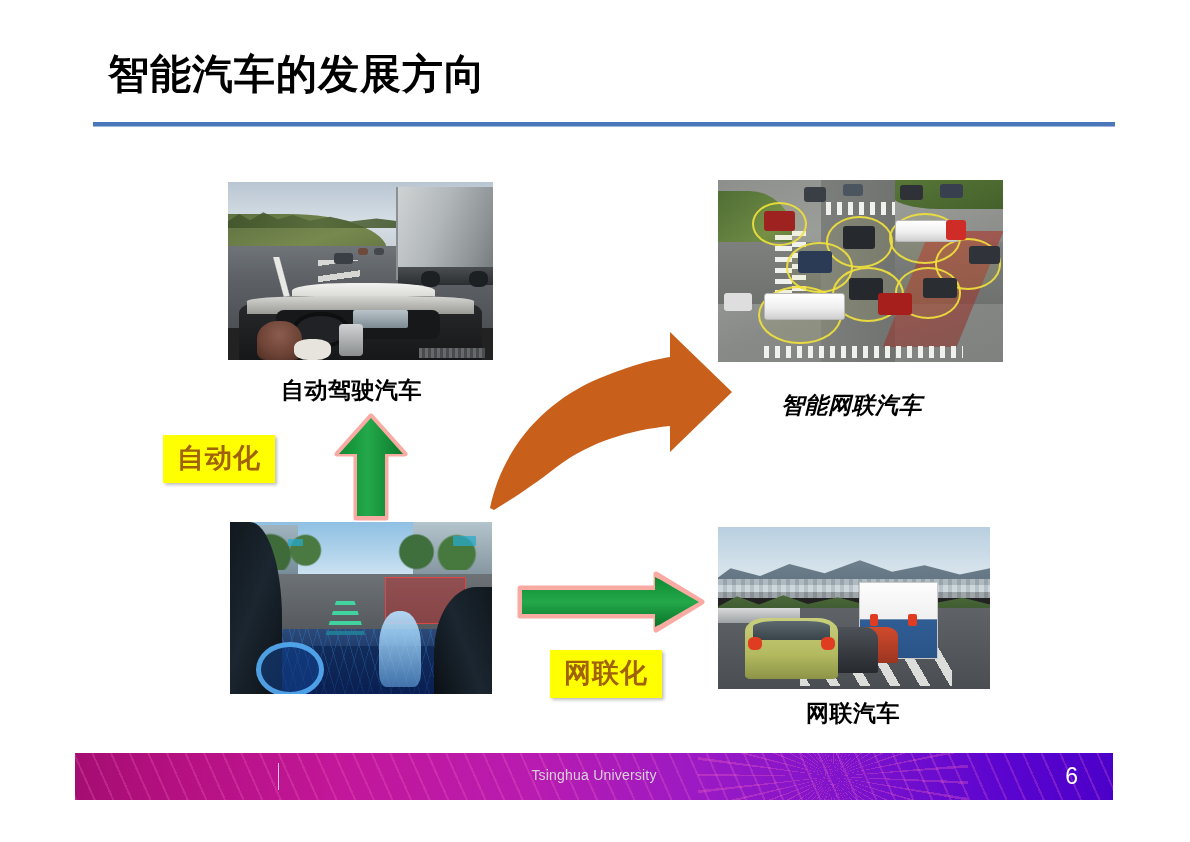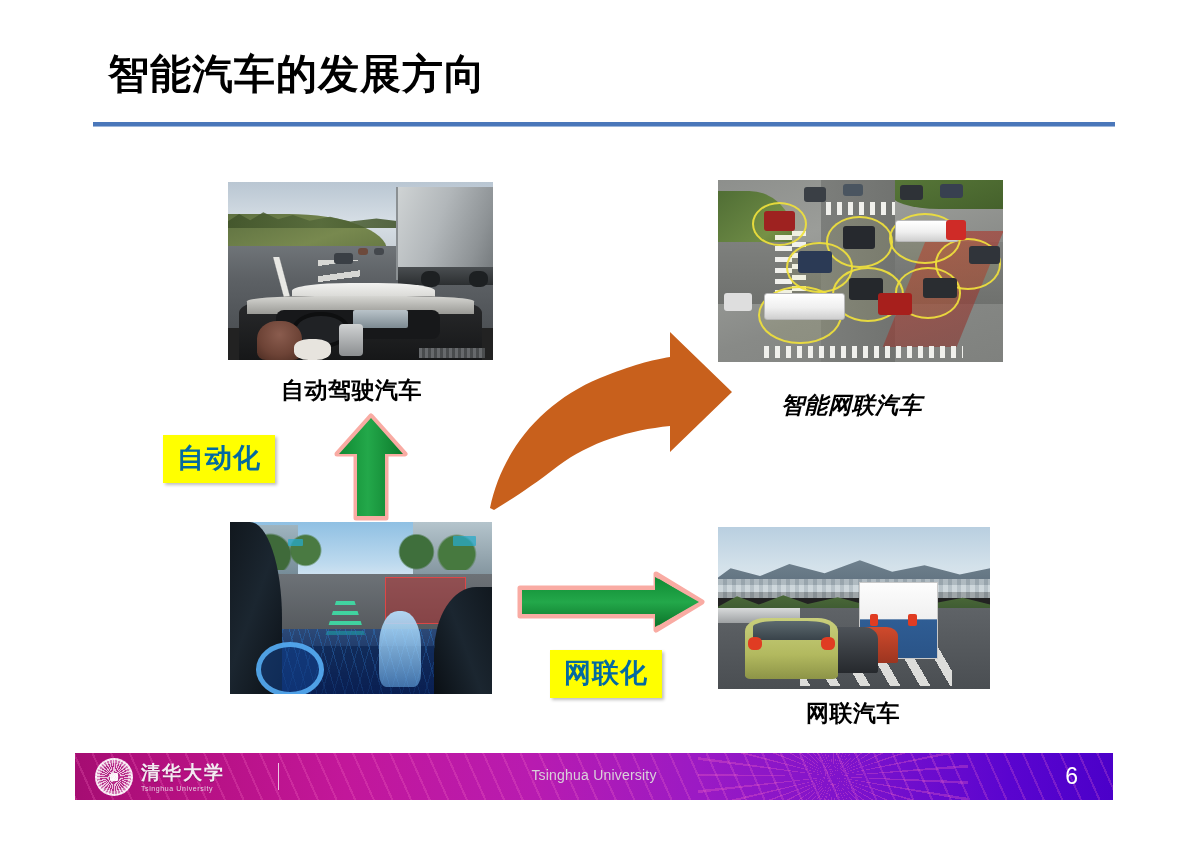--- a/index.html
+++ b/index.html
@@ -330,21 +330,21 @@
     letter-spacing: .5px;
   }
   #caption-autonomous { left: 281px; top: 375px; }
   #caption-icv        { left: 781px; top: 390px; font-style: italic; }
   #caption-connected  { left: 806px; top: 698px; }
 
   
   .badge {
     position: absolute;
     background: #ffff00;
-    color: #0369a1;
+    color: #a16207;
     font-size: 27px;
     font-weight: bold;
     letter-spacing: 1px;
     padding: 5px 14px 7px 14px;
     white-space: nowrap;
     box-shadow: 2px 2px 3px rgba(0,0,0,.25);
   }
   #badge-automation   { left: 163px; top: 435px; }
   #badge-connectivity { left: 550px; top: 650px; }
 
@@ -566,24 +566,17 @@
 </svg>
 
 <svg id="arrow-curved-orange" viewBox="0 0 262 182">
   <path d="M10,178 C22,120 62,72 120,48 C152,35 172,30 190,27 L190,2 L252,62 L190,122 L190,96 C150,100 110,112 78,136 C52,156 34,168 14,180 Z" fill="#c8601c"></path>
 </svg>
 
 <div class="footer">
   <div class="footer-stripes"></div>
   <div class="footer-fan"></div>
 
-  <div class="footer-logo">
-    <div class="seal"></div>
-    <div class="logo-text">
-      <span class="logo-cn">清华大学</span>
-      <span class="logo-en">Tsinghua University</span>
-    </div>
-  </div>
 
   <div class="footer-divider"></div>
   <div class="footer-center">Tsinghua University</div>
   <div class="footer-page">6</div>
 </div>
 
 </body></html>

